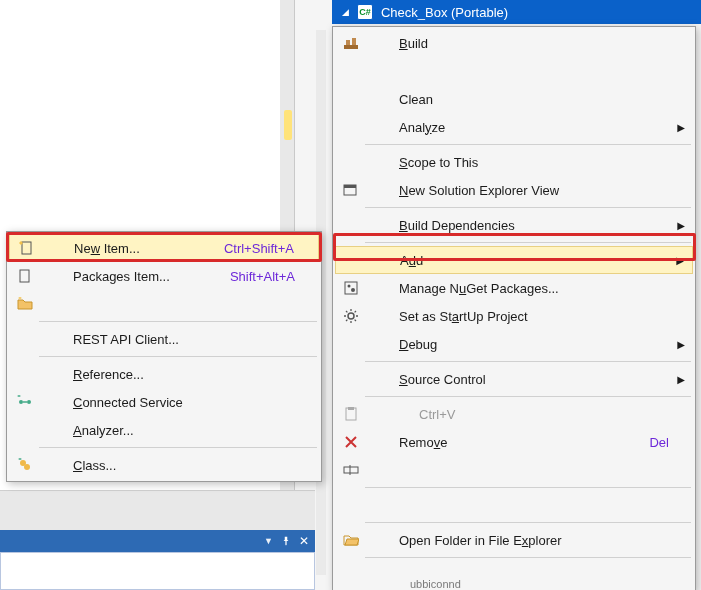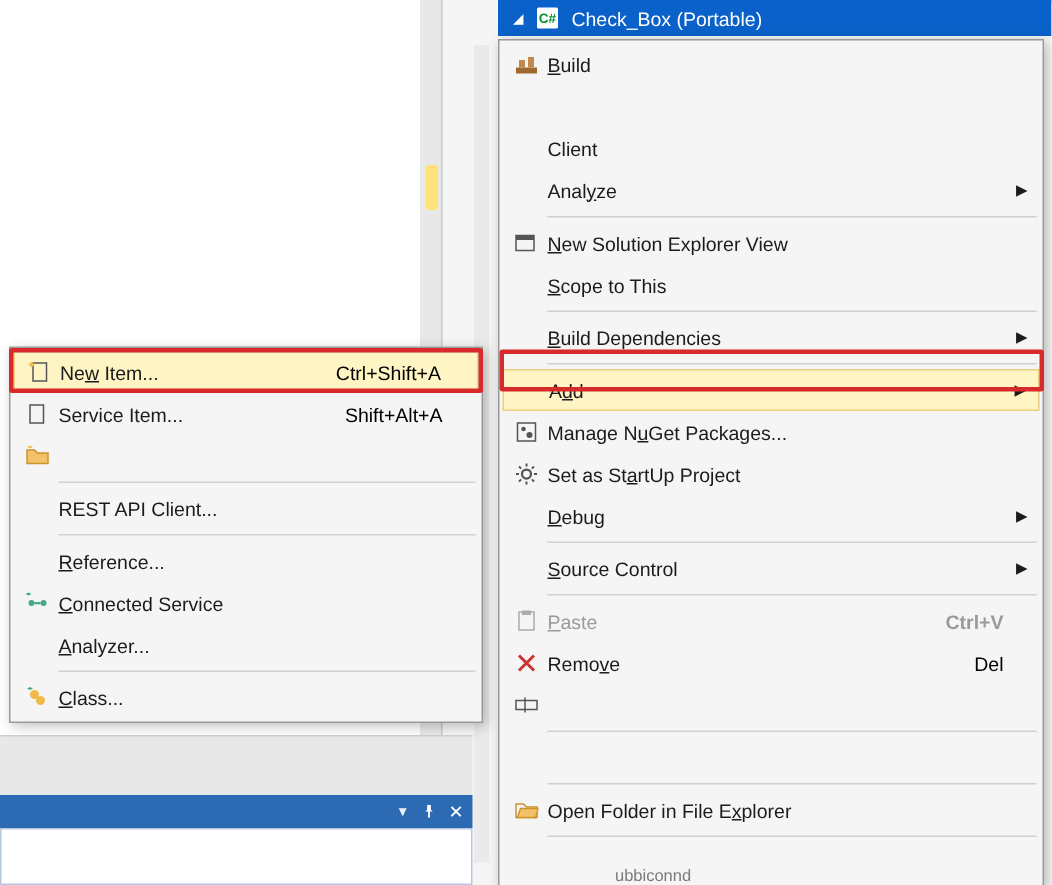--- a/index.html
+++ b/index.html
@@ -107,39 +107,40 @@
     z-index: 5;
   }
 
   .menu-row {
     display: flex;
     align-items: center;
     height: 28px;
     padding: 0 24px 0 2px;
     position: relative;
     white-space: nowrap;
+    gap: 34px;
   }
   .menu-row .gutter {
     width: 28px; height: 28px;
     display: flex; align-items: center; justify-content: center;
     flex-shrink: 0;
   }
   .menu-row .label { flex: 1; }
-  .menu-row .shortcut { color: #000000; padding-left: 20px; }
+  .menu-row .shortcut { color: #6d28d9; padding-left: 20px; }
   .menu-row .arrow {
     position: absolute; right: 8px; top: 50%; transform: translateY(-50%);
     font-size: 10px; color: #1b1b1b;
   }
   .menu-sep {
     height: 1px;
     background: #d0d0d0;
     margin: 3px 2px 3px 30px;
   }
   .menu-row.disabled { color: #9a9a9a; }
-  .menu-row.disabled .shortcut { color: #9a9a9a; font-weight: bold; }
+  .menu-row.disabled .shortcut { color: #9a9a9a; }
   .menu-row .u { text-decoration: underline; }
 
   
   .hl-yellow { background: #fff4c3; border: 1px solid #e8d a; border: 1px solid #e8d083; }
   .hl-box {
     position: absolute;
     border: 3px solid #d82a2a;
     pointer-events: none;
     border-radius: 2px;
     z-index: 10;
@@ -189,41 +190,41 @@
           <rect x="9" y="3" width="4" height="7" fill="#c08a4f"></rect>
         </svg>
     </span>
     <span class="label"><span class="u">B</span><span></span>uild</span>
   </div>
   <div class="menu-row">
     <span class="gutter"></span>
   </div>
   <div class="menu-row">
     <span class="gutter"></span>
-    <span class="label">Client</span>
+    <span class="label">Clean</span>
   </div>
   <div class="menu-row">
     <span class="gutter"></span>
     <span class="label">Anal<span class="u">y</span>ze</span>
     <span class="arrow">▶</span>
   </div>
   <div class="menu-sep"></div>
 
+  <div class="menu-row">
+    <span class="gutter"></span>
+    <span class="label"><span class="u">S</span>cope to This</span>
+  </div>
   <div class="menu-row">
     <span class="gutter">
       <svg class="ico" viewBox="0 0 16 16">
           <rect x="1" y="3" width="12" height="10" fill="none" stroke="#555"></rect>
           <rect x="1" y="3" width="12" height="3" fill="#555"></rect>
         </svg>
     </span>
     <span class="label"><span class="u">N</span>ew Solution Explorer View</span>
-  </div>
-  <div class="menu-row">
-    <span class="gutter"></span>
-    <span class="label"><span class="u">S</span>cope to This</span>
   </div>
   <div class="menu-sep"></div>
 
   <div class="menu-row">
     <span class="gutter"></span>
     <span class="label"><span class="u">B</span>uild Dependencies</span>
     <span class="arrow">▶</span>
   </div>
   <div class="menu-sep"></div>
 
@@ -265,21 +266,20 @@
   </div>
   <div class="menu-sep"></div>
 
   <div class="menu-row disabled">
     <span class="gutter">
       <svg class="ico" viewBox="0 0 16 16">
           <rect x="3" y="2" width="10" height="12" fill="none" stroke="#aaa"></rect>
           <rect x="5" y="1" width="6" height="3" fill="#aaa"></rect>
         </svg>
     </span>
-    <span class="label"><span class="u">P</span>aste</span>
     <span class="shortcut">Ctrl+V</span>
   </div>
   <div class="menu-row">
     <span class="gutter">
       <svg class="ico" viewBox="0 0 16 16">
           <path d="M3 3l10 10M13 3L3 13" stroke="#c33" stroke-width="2"></path>
         </svg>
     </span>
     <span class="label">Remo<span class="u">v</span>e</span>
     <span class="shortcut">Del</span>
@@ -328,21 +328,21 @@
     </span>
     <span class="label">Ne<span class="u">w</span> Item...</span>
     <span class="shortcut">Ctrl+Shift+A</span>
   </div>
   <div class="menu-row">
     <span class="gutter">
       <svg class="ico" viewBox="0 0 16 16">
           <rect x="3" y="2" width="9" height="12" fill="none" stroke="#555"></rect>
         </svg>
     </span>
-    <span class="label">Service Item...</span>
+    <span class="label">Packages Item...</span>
     <span class="shortcut">Shift+Alt+A</span>
   </div>
   <div class="menu-row">
     <span class="gutter">
       <svg class="ico" viewBox="0 0 16 16">
           <path d="M1 4h5l2 2h7v7H1z" fill="#f3c268" stroke="#c9952c"></path>
           <path d="M1 2l2-1 2 1-2 1z" fill="#f3c14b"></path>
         </svg>
     </span>
   </div>

